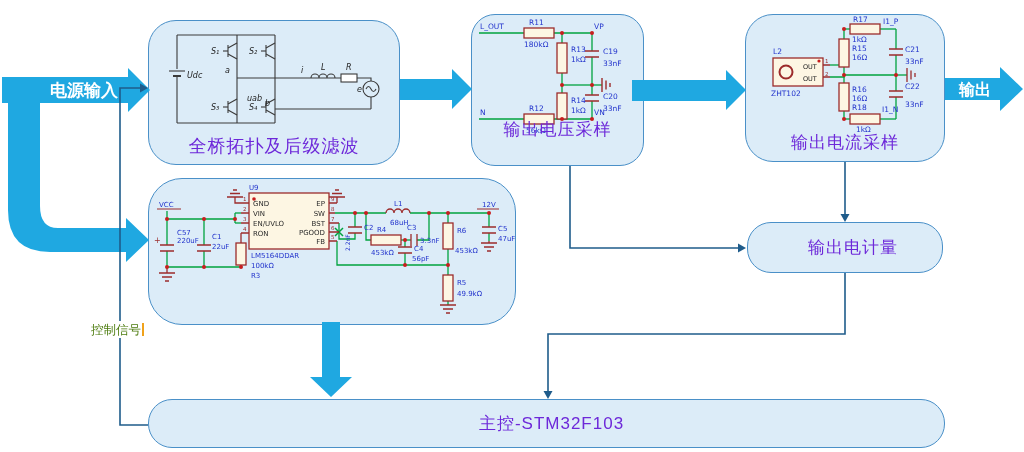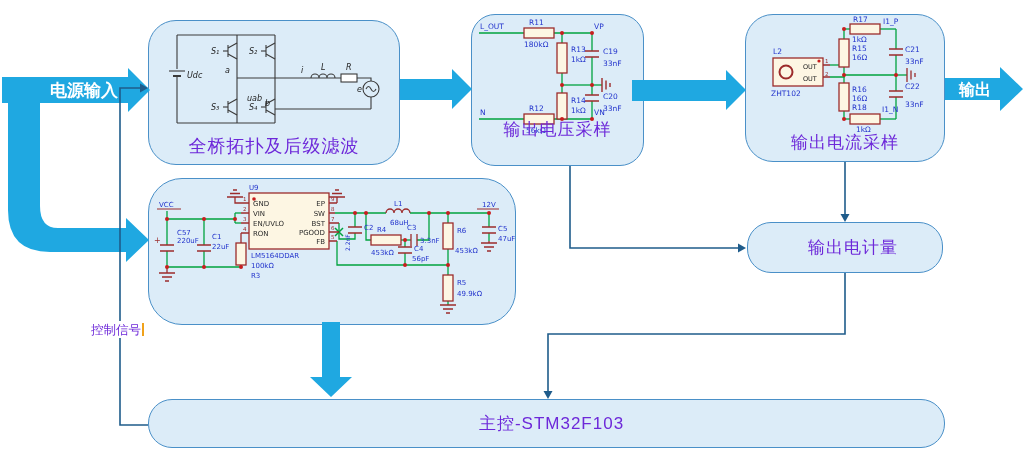--- a/index.html
+++ b/index.html
@@ -5,21 +5,21 @@
   html,body{margin:0;padding:0;background:#fff;}
   #stage{position:relative;width:1024px;height:452px;background:#ffffff;overflow:hidden;
          font-family:"DejaVu Sans","Liberation Sans",sans-serif;}
   .block{position:absolute;background:#dcecf8;border:1.6px solid #4a90c8;box-sizing:border-box;}
   .block .title{position:absolute;left:0;right:0;text-align:center;color:#6d28d9;
                 font-family:"Liberation Sans",sans-serif;letter-spacing:1px;}
   .sch{position:absolute;left:0;top:0;}
   svg text{font-family:"DejaVu Sans","Liberation Sans",sans-serif;}
   .overlay{position:absolute;left:0;top:0;pointer-events:none;z-index:5;}
   #control-label{position:absolute;left:90px;top:321px;z-index:6;background:#ffffff;
-                 color:#6d28d9;font-size:12.5px;padding:0 1px;line-height:17px;}
+                 color:#4d7c0f;font-size:12.5px;padding:0 1px;line-height:17px;}
   #control-label .caret{display:inline-block;width:2px;height:13px;background:#f0a21b;
                  vertical-align:-2px;margin-left:1px;}
 </style>
 </head>
 <body>
 
 <div id="stage">
 
   <div class="block" style="left:148px;top:20px;width:252px;height:145px;border-radius:28px;">
     <svg class="sch" width="252" height="118" viewBox="0 0 252 118">

